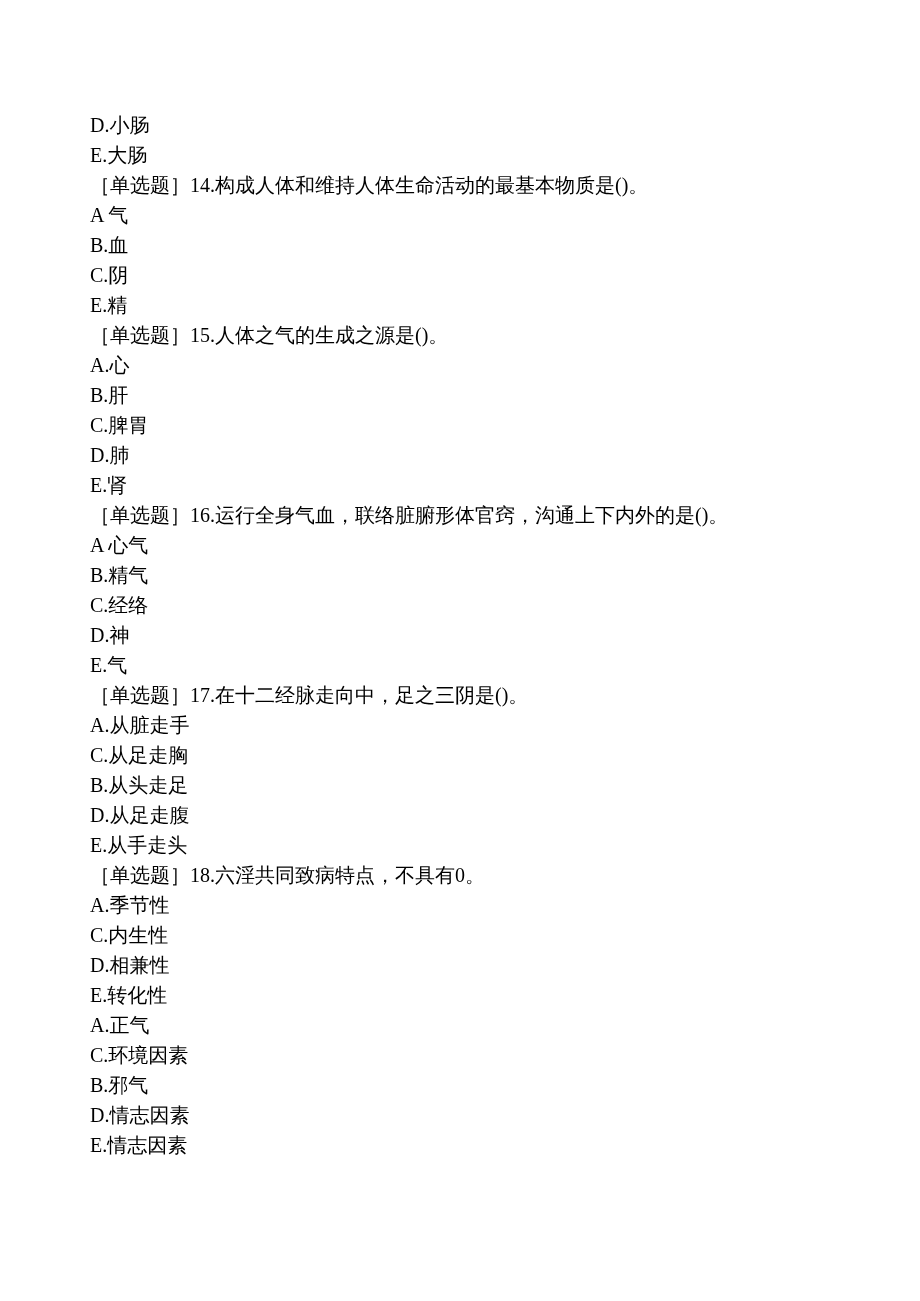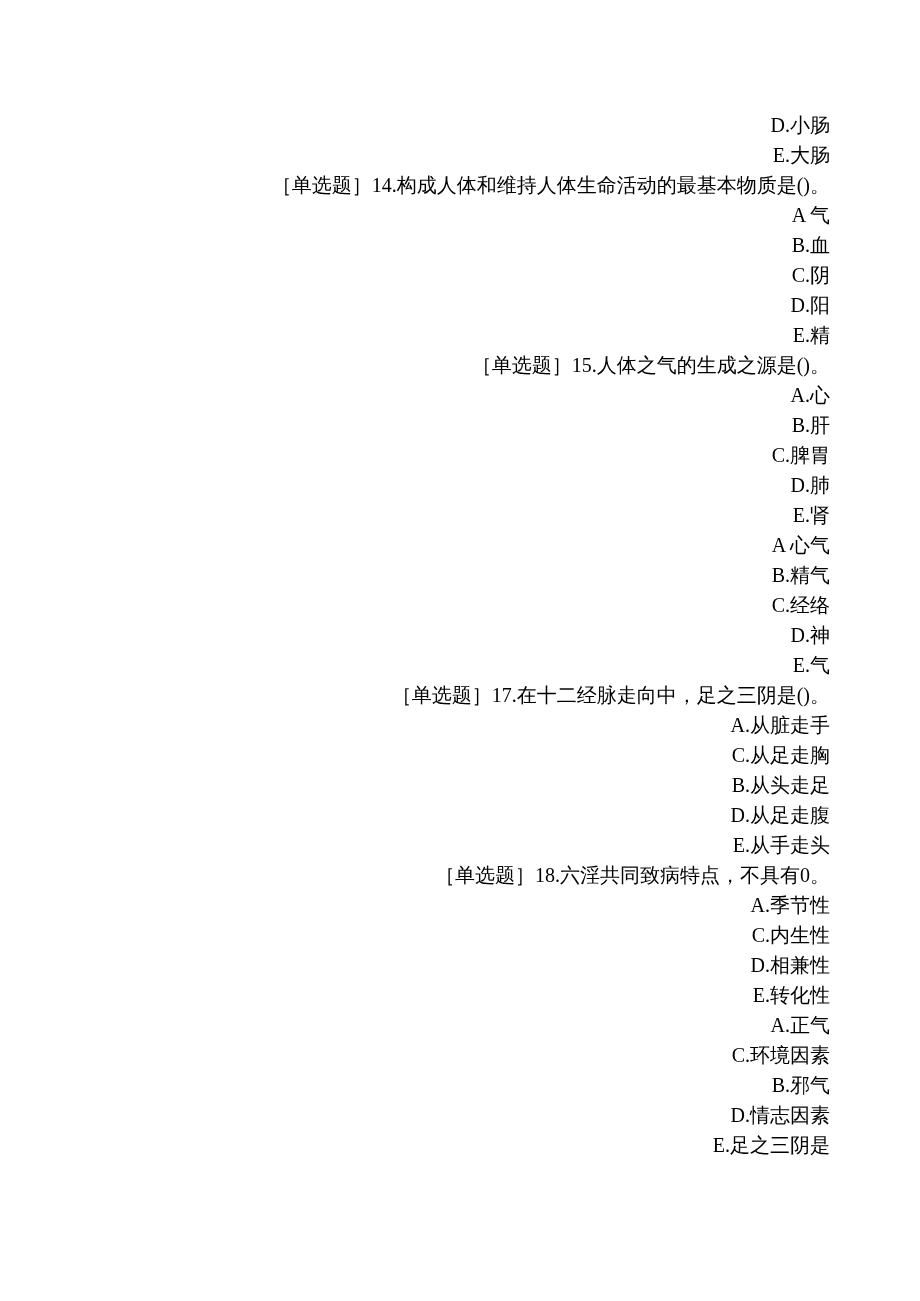--- a/index.html
+++ b/index.html
@@ -8,58 +8,57 @@
     font-family: "SimSun", "宋体", serif;
     font-size: 20px;
     color: #000000;
     line-height: 1.5;
   }
   .page {
     width: 920px;
     min-height: 1301px;
     padding: 110px 90px 0 90px;
     box-sizing: border-box;
-    text-align: right;
   }
   .line {
     white-space: pre;
   }
 </style>
 </head>
 <body>
 
 <div class="page">
   <div class="line">D.小肠</div>
   <div class="line">E.大肠</div>
   <div class="line">［单选题］14.构成人体和维持人体生命活动的最基本物质是()。</div>
   <div class="line">A 气</div>
   <div class="line">B.血</div>
   <div class="line">C.阴</div>
-  <div class="line">D.阳</div>
   <div class="line">E.精</div>
   <div class="line">［单选题］15.人体之气的生成之源是()。</div>
   <div class="line">A.心</div>
   <div class="line">B.肝</div>
   <div class="line">C.脾胃</div>
   <div class="line">D.肺</div>
   <div class="line">E.肾</div>
+  <div class="line">［单选题］16.运行全身气血，联络脏腑形体官窍，沟通上下内外的是()。</div>
   <div class="line">A 心气</div>
   <div class="line">B.精气</div>
   <div class="line">C.经络</div>
   <div class="line">D.神</div>
   <div class="line">E.气</div>
   <div class="line">［单选题］17.在十二经脉走向中，足之三阴是()。</div>
   <div class="line">A.从脏走手</div>
   <div class="line">C.从足走胸</div>
   <div class="line">B.从头走足</div>
   <div class="line">D.从足走腹</div>
   <div class="line">E.从手走头</div>
   <div class="line">［单选题］18.六淫共同致病特点，不具有0。</div>
   <div class="line">A.季节性</div>
   <div class="line">C.内生性</div>
   <div class="line">D.相兼性</div>
   <div class="line">E.转化性</div>
   <div class="line">A.正气</div>
   <div class="line">C.环境因素</div>
   <div class="line">B.邪气</div>
   <div class="line">D.情志因素</div>
-  <div class="line">E.足之三阴是</div>
+  <div class="line">E.情志因素</div>
 </div>
 
 </body></html>

